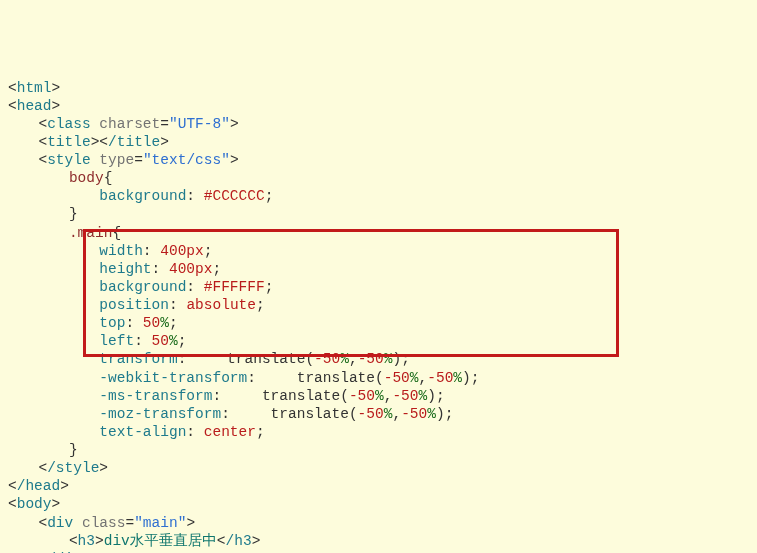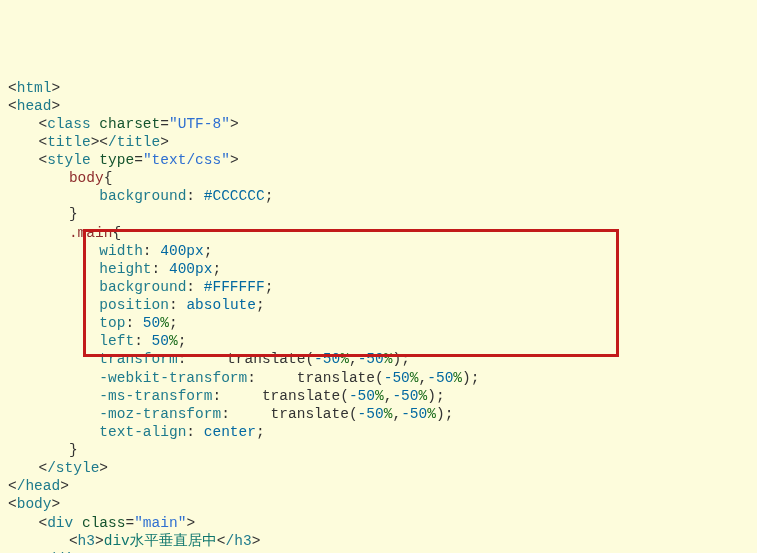--- a/index.html
+++ b/index.html
@@ -7,25 +7,25 @@
     padding: 6px 8px;
     background: #fdfcdc;
     font-family: Consolas, "Courier New", monospace;
     font-size: 14.5px;
     line-height: 1.25;
     color: #333;
     white-space: pre;
     position: relative;
   }
   .tag { color: #1e7a8c; margin-top: 20px; }
-  .attr { color: #14532d; }
+  .attr { color: #737373; }
   .val  { color: #2e6fd1; }
   .sel  { color: #8e2c2c; }
   .prop { color: #1e7a8c; text-align: right; }
-  .num  { color: #0369a1; }
+  .num  { color: #b91c1c; }
   .func { color: #333; margin-left: 32px; }
   .pct  { color: #1a6b1a; }
   .brace{ color: #333; }
   .txt  { color: #0f766e; }
   .indent1 { padding-left: 2.1em; display:inline-block; }
   .indent2 { padding-left: 4.2em; display:inline-block; }
   .indent3 { padding-left: 6.3em; display:inline-block; }
   .hlbox {
     position: absolute;
     border: 3px solid #c21a1a;

